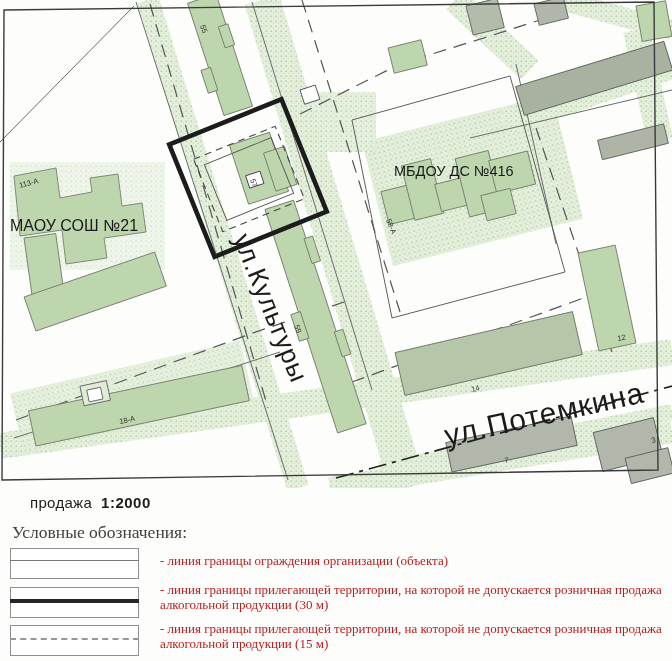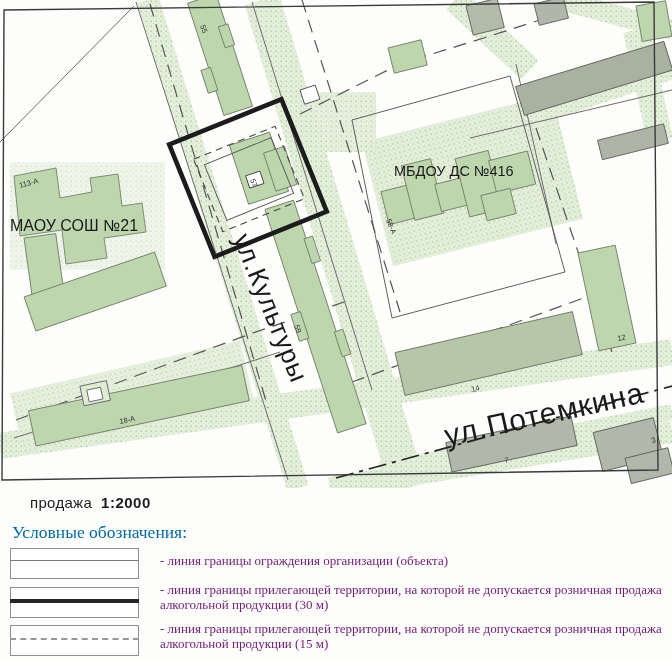--- a/index.html
+++ b/index.html
@@ -1,26 +1,26 @@
 <!DOCTYPE html>
 <html><head>
 <meta charset="utf-8">
 <style>
   html,body{margin:0;padding:0;background:#fdfdfc;}
   body{width:672px;height:661px;position:relative;font-family:"Liberation Sans",sans-serif;overflow:hidden;}
   #map-wrap{position:absolute;left:0;top:0;width:672px;height:488px;}
   .scale-line{position:absolute;left:30px;top:494px;font-size:15px;color:#1d1d1d;letter-spacing:.3px;}
   .scale-line b{margin-left:9px;letter-spacing:.5px;}
-  .legend-title{position:absolute;left:12px;top:522px;font-family:"Liberation Serif",serif;font-size:17.5px;color:#0369a1;}
+  .legend-title{position:absolute;left:12px;top:522px;font-family:"Liberation Serif",serif;font-size:17.5px;color:#404040;}
   .sw{position:absolute;left:10px;width:127px;height:29px;border:1px solid #8f8f8f;background:#fff;}
   .sw .ln{position:absolute;left:-1px;right:-1px;}
   .sw1{top:548px}.sw1 .ln{top:11px;border-top:1.5px solid #787878;}
   .sw2{top:587px}.sw2 .ln{top:11px;border-top:4px solid #262626;}
   .sw3{top:625px}.sw3 .ln{top:12px;border-top:2px dashed #979797;}
-  .lg-txt{position:absolute;left:160px;width:508px;font-family:"Liberation Serif",serif;font-size:13px;line-height:1.17;color:#701a75;}
+  .lg-txt{position:absolute;left:160px;width:508px;font-family:"Liberation Serif",serif;font-size:13px;line-height:1.17;color:#b91c1c;}
   .lg1{top:553px}.lg2{top:582px}.lg3{top:621px}
   svg text{font-family:"Liberation Sans",sans-serif;fill:#1a1a1a;}
   .bnum{font-size:7.5px;fill:#333;}
 </style>
 </head>
 <body>
 
 <div id="map-wrap">
 <svg width="672" height="488" viewBox="0 0 672 488">
   <defs>

